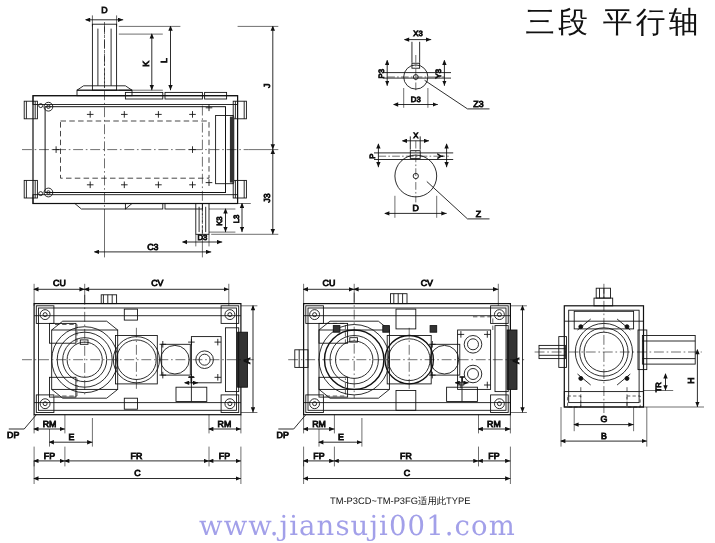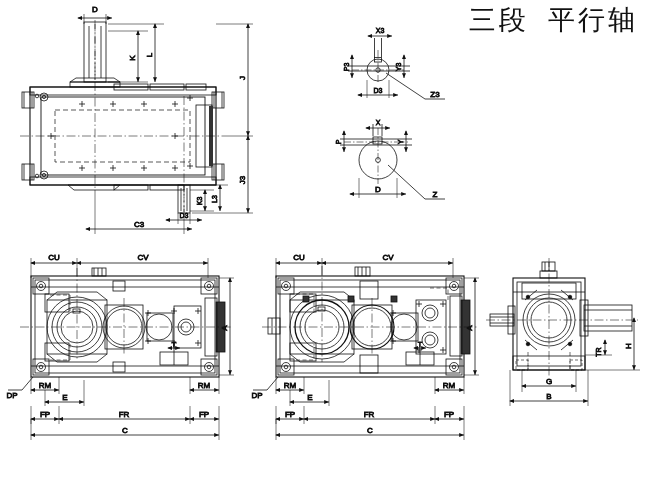--- a/index.html
+++ b/index.html
@@ -7,21 +7,21 @@
   body{
     width:650px;height:494px;
     background:#ffffff;
     font-family:"Liberation Sans", sans-serif;
     overflow:hidden;
     position:relative;
   }
   #sheet{position:absolute;left:0;top:0;width:650px;height:494px;}
   .title-cn{
     position:absolute; right:12px; top:2px;
-    font-family:Liberation Mono, monospace;
+    font-family:Liberation Sans, sans-serif;
     font-size:27px; font-weight:400; letter-spacing:3px;
     color:#111; white-space:nowrap;
   }
   .caption{
     position:absolute;
     font-size:8.5px; color:#111; white-space:nowrap;
     font-family:"Liberation Sans", sans-serif;
   }
   .watermark{
     position:absolute; left:0; right:0; bottom:2px;
@@ -551,15 +551,17 @@
 
         <line x1="510" y1="370" x2="510" y2="406" stroke-width="0.55"></line>
         <line x1="588" y1="370" x2="588" y2="406" stroke-width="0.55"></line>
         <line x1="510" y1="401" x2="588" y2="401" marker-start="url(#arr)" marker-end="url(#ar)"></line>
         <text class="dim" x="549" y="399" text-anchor="middle">B</text>
       </g>
 
     </g>
   </svg>
 
-
+  <div class="caption" style="left:300px;top:450px;">TM-P3CD~TM-P3FG适用此TYPE</div>
+
+  <div class="watermark">www.jiansuji001.com</div>
 
 </div>
 
 </body></html>

